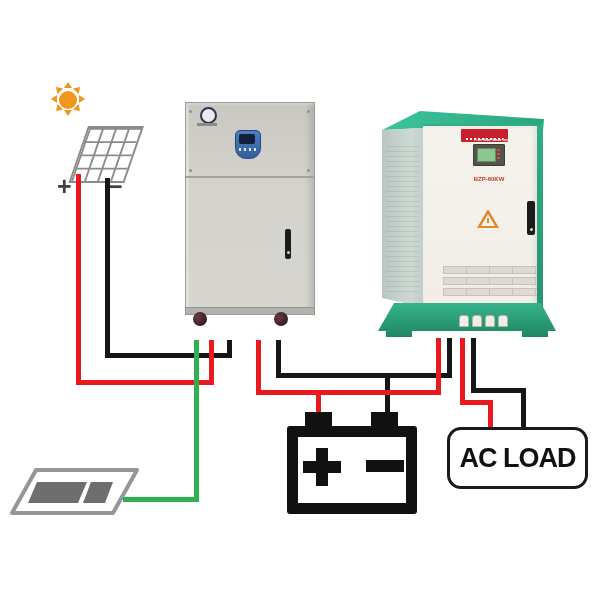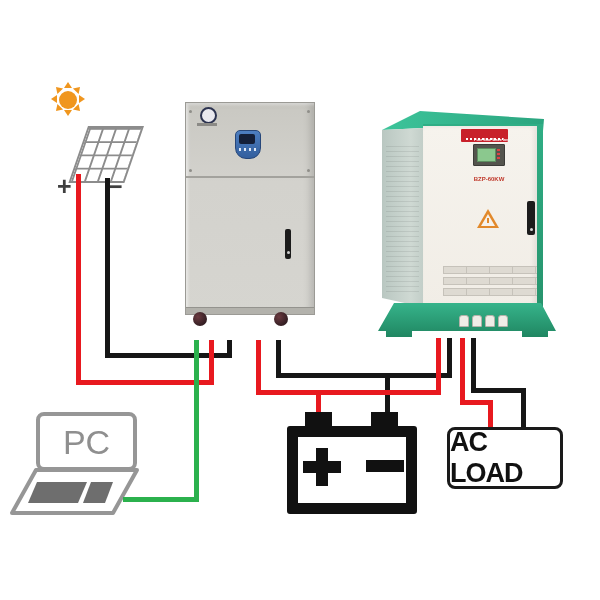--- a/index.html
+++ b/index.html
@@ -88,22 +88,22 @@
     background:linear-gradient(180deg,#37b58c,#1f8560);
     clip-path:polygon(16px 1px,163px 1px,178px 29px,170px 29px,170px 35px,144px 35px,144px 29px,34px 29px,34px 35px,8px 35px,8px 29px,0 29px);}
   .gland{position:absolute;top:315px;width:8px;height:10px;background:#efede7;
     border:1px solid #b5b2aa;border-radius:3px 3px 1px 1px;}
   
   .bat-terminal{position:absolute;top:412px;width:27px;height:16px;background:var(--ink-black,#111);}
   .bat-body{position:absolute;left:287px;top:426px;width:130px;height:88px;background:#fff;
     border:11px solid var(--ink-black,#111);border-radius:3px;box-sizing:border-box;}
   .bat-sym{position:absolute;background:var(--ink-black,#111);}
   
-  .acload{position:absolute;left:447px;top:427px;width:116px;height:62px;background:#fff;
-    border:3px solid #1a1a1a;border-radius:8px;display:flex;align-items:center;justify-content:center;box-sizing:border-box;}
+  .acload{position:absolute;left:447px;top:427px;width:141px;height:62px;background:#fff;
+    border:3px solid #1a1a1a;border-radius:14px;display:flex;align-items:center;justify-content:center;box-sizing:border-box;}
   .acload-text{font-size:27px;font-weight:bold;color:#111;letter-spacing:-1px;}
   
   .pc-screen{position:absolute;left:36px;top:412px;width:101px;height:59px;background:#fff;
     border:4px solid var(--pc-gray,#969696);border-radius:8px;box-sizing:border-box;
     display:flex;align-items:center;justify-content:center;}
   .pc-text{font-size:34px;color:#8f8f8f;line-height:1;}
 </style>
 </head>
 <body>
 
@@ -171,23 +171,20 @@
     <div class="inv-vent" style="top:151px;"></div>
     <div class="inv-vent" style="top:162px;"></div>
   </div>
   <div class="inv-right-edge"></div>
   <div class="inv-base"></div>
   <div class="gland" style="left:459px;"></div>
   <div class="gland" style="left:472px;"></div>
   <div class="gland" style="left:485px;"></div>
   <div class="gland" style="left:498px;"></div>
 
-  <div class="pc-screen">
-    <span class="pc-text">PC</span>
-  </div>
   <svg class="abs" style="left:0;top:460px;" width="160" height="60" viewBox="0 460 160 60">
     <polygon points="36,470 137,470 113,513 12,513" fill="#ffffff" stroke="#969696" stroke-width="4" stroke-linejoin="round"></polygon>
     <polygon points="37,482 87,482 78,503 28,503" fill="#6e6e6e"></polygon>
     <polygon points="91,482 113,482 105,503 83,503" fill="#6e6e6e"></polygon>
   </svg>
 
   <div class="wire black" style="left:105px;top:178px;width:5px;height:180px;"></div>
   <div class="wire black" style="left:105px;top:353px;width:127px;height:5px;"></div>
   <div class="wire black" style="left:227px;top:340px;width:5px;height:18px;"></div>
   <div class="wire black" style="left:276px;top:340px;width:5px;height:38px;"></div>

